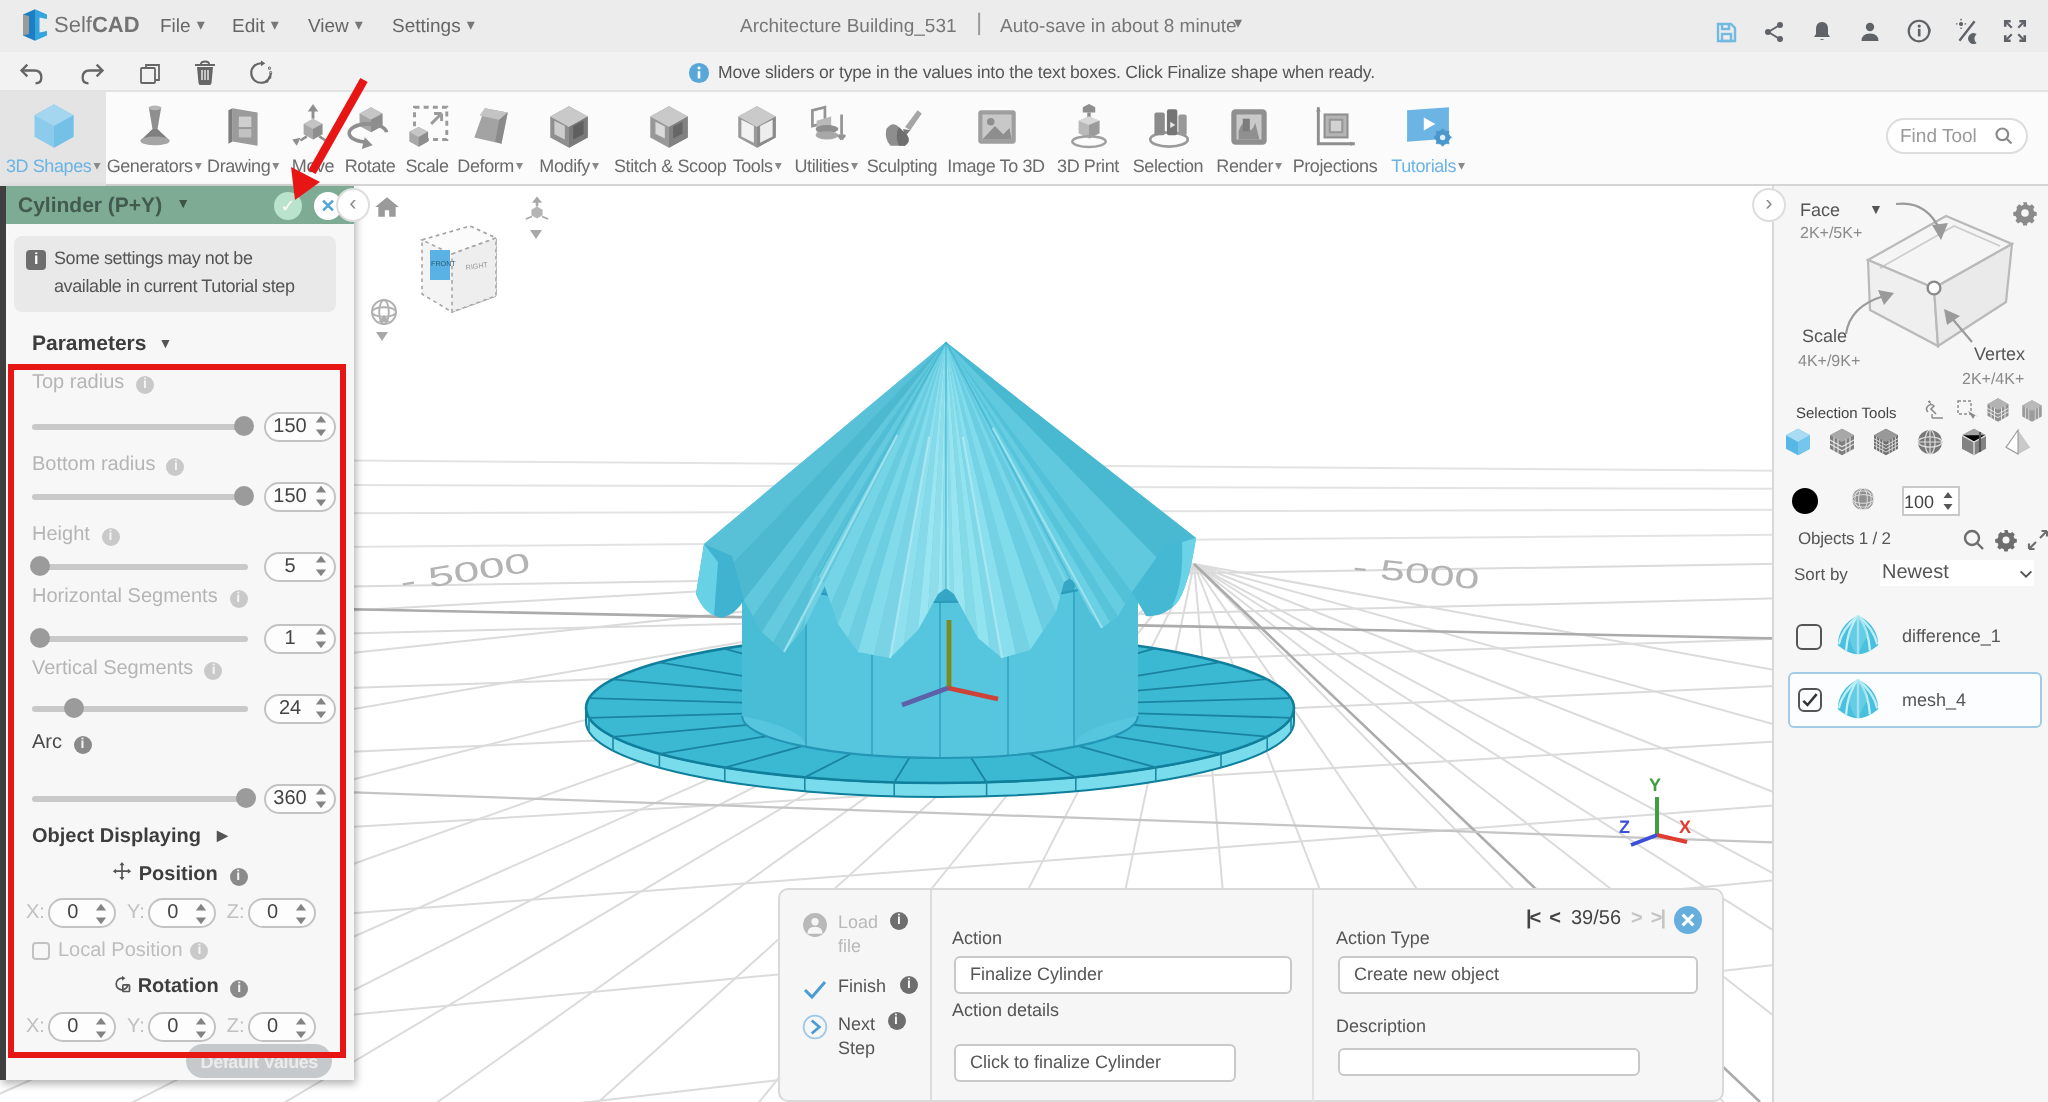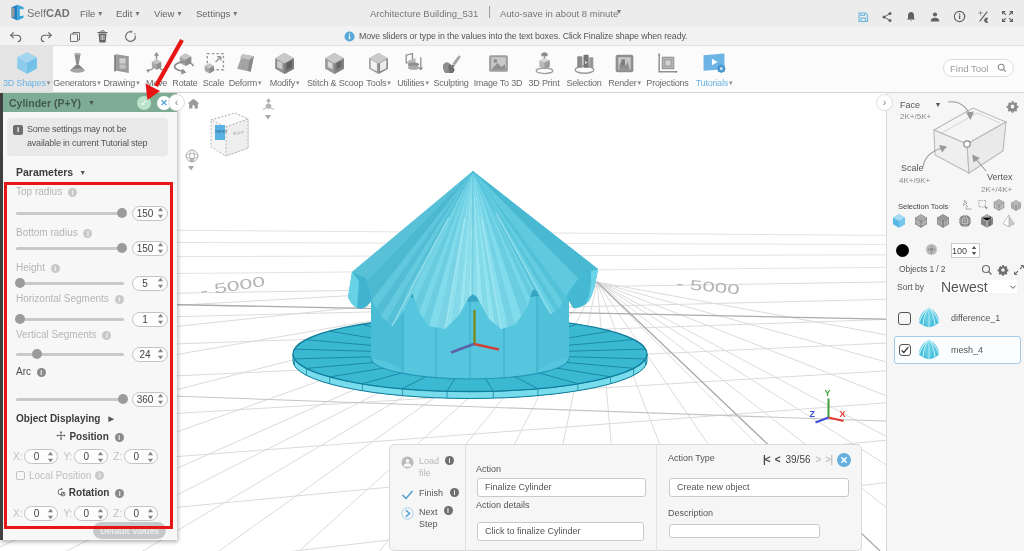--- a/index.html
+++ b/index.html
@@ -892,21 +892,21 @@
       </svg>
 <svg width="12" height="12" viewBox="0 0 24 24" fill="#6e6e6e">
         <path d="M10.3 2 h3.4 l.5 2.4 a7.6 7.6 0 0 1 2.1.9 l2.1-1.3 2.4 2.4-1.3 2.1 a7.6 7.6 0 0 1 .9 2.1 l2.4.5 v3.4 l-2.4.5 a7.6 7.6 0 0 1-.9 2.1 l1.3 2.1-2.4 2.4-2.1-1.3 a7.6 7.6 0 0 1-2.1.9 l-.5 2.4 h-3.4 l-.5-2.4 a7.6 7.6 0 0 1-2.1-.9 l-2.1 1.3-2.4-2.4 1.3-2.1 a7.6 7.6 0 0 1-.9-2.1 l-2.4-.5 v-3.4 l2.4-.5 a7.6 7.6 0 0 1 .9-2.1 L4.2 6.4 6.6 4 l2.1 1.3 a7.6 7.6 0 0 1 2.1-.9 Z M12 8.5 A3.5 3.5 0 1 0 12 15.5 A3.5 3.5 0 1 0 12 8.5 Z" fill-rule="evenodd"></path>
       </svg>
 <svg width="12" height="12" viewBox="0 0 24 24" fill="none" stroke="#6e6e6e" stroke-width="2.2">
         <path d="M14 10 L21 3 M21 3 H15.5 M21 3 V8.5 M10 14 L3 21 M3 21 H8.5 M3 21 V15.5"></path>
       </svg>
 </div>
 <div class="rp" style="left:10px;top:189px;font-size:8.5px">Sort by</div>
 <div class="abs" style="left:53px;top:187px;width:77px;height:13px;display:flex;align-items:center;background:#fff">
-      <span style="flex:1;font-size:14px;color:#555;padding-left:1px">Newest</span>
+      <span style="flex:1;font-size:10px;color:#555;padding-left:1px">Newest</span>
       <svg width="8" height="8" viewBox="0 0 24 24" fill="none" stroke="#555" stroke-width="3">
         <path d="M4 8 L12 16 L20 8"></path>
       </svg>
     </div>
 <div class="abs" style="left:8px;top:211px;display:flex;align-items:center;width:124px;height:28px">
 <span style="width:13px;height:13px;border:1.5px solid #555;border-radius:3px;margin-left:3px"></span>
 <span style="margin-left:6px;height:22px"><svg width="24" height="22" viewBox="0 0 26 24">
           <path d="M13 1 C20 4 24 10 24 17 Q18 22 13 22 Q8 22 2 17 C2 10 6 4 13 1 Z" fill="#49c0dd"></path>
           <g stroke="#bfeef7" stroke-width="1.3" fill="none">
             <path d="M13 1 L13 22"></path>
@@ -967,22 +967,22 @@
 <svg width="13" height="13" viewBox="0 0 24 24" style="margin-right:5px;margin-top:1px">
         <circle cx="12" cy="12" r="10.5" fill="none" stroke="#9ec8e8" stroke-width="1.6"></circle>
         <path d="M9 6 L16 12 L9 18" fill="none" stroke="#4b9cd3" stroke-width="2.6"></path>
       </svg>
 <span style="line-height:12px">Next<br>Step</span>
 <span class="iinfo" style="margin-left:6px;background:#6e6e6e">i</span>
     </div>
 <div class="flabel" style="left:86px;top:19px">Action</div>
 <div class="field" style="left:87px;top:33px;width:169px">Finalize Cylinder</div>
 <div class="flabel" style="left:86px;top:55px">Action details</div>
-<div class="field" style="left:87px;top:77px;width:167px">Click to finalize Cylinder</div>
+<div class="field" style="left:87px;top:77px;width:141px">Click to finalize Cylinder</div>
 <div class="abs" style="left:266px;top:0;width:1px;height:107px;background:#e2e2e2"></div>
-<div class="flabel" style="left:278px;top:8px">Action Type</div>
+<div class="flabel" style="left:278px;top:19px">Action Type</div>
 <div class="field" style="left:279px;top:33px;width:180px">Create new object</div>
 <div class="flabel" style="left:278px;top:63px">Description</div>
 <div class="field" style="left:279px;top:79px;width:151px;height:14px"></div>
 </div>
 <svg class="annot" width="1024" height="551" viewBox="0 0 1024 551">
 <line x1="182" y1="40" x2="156" y2="86" stroke="#e81515" stroke-width="4.2"></line>
 <path d="M147.5 100 L145.5 83.5 L160 91 Z" fill="#e81515"></path>
 </svg>
 </body></html>

